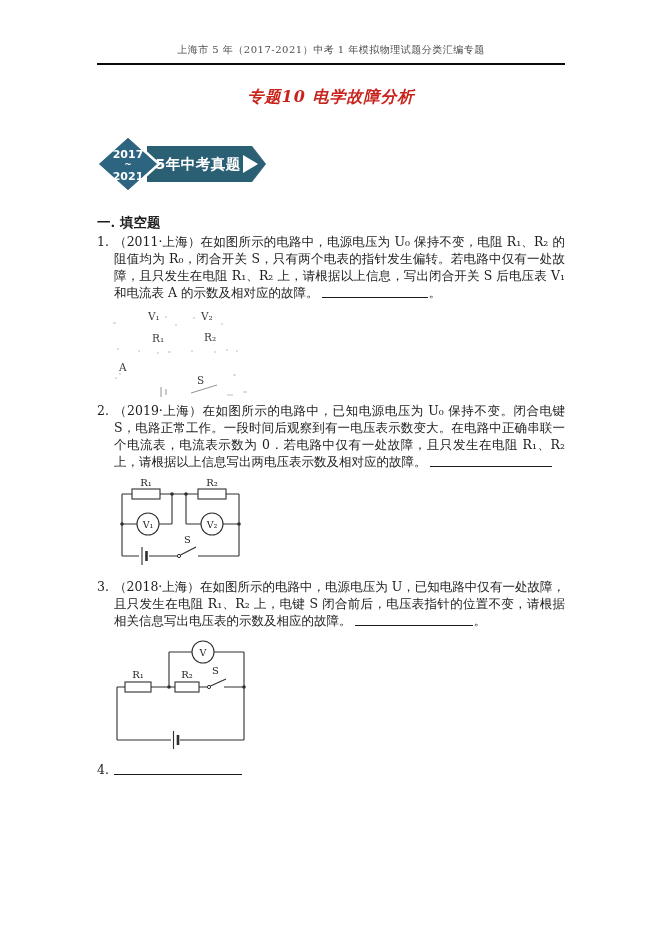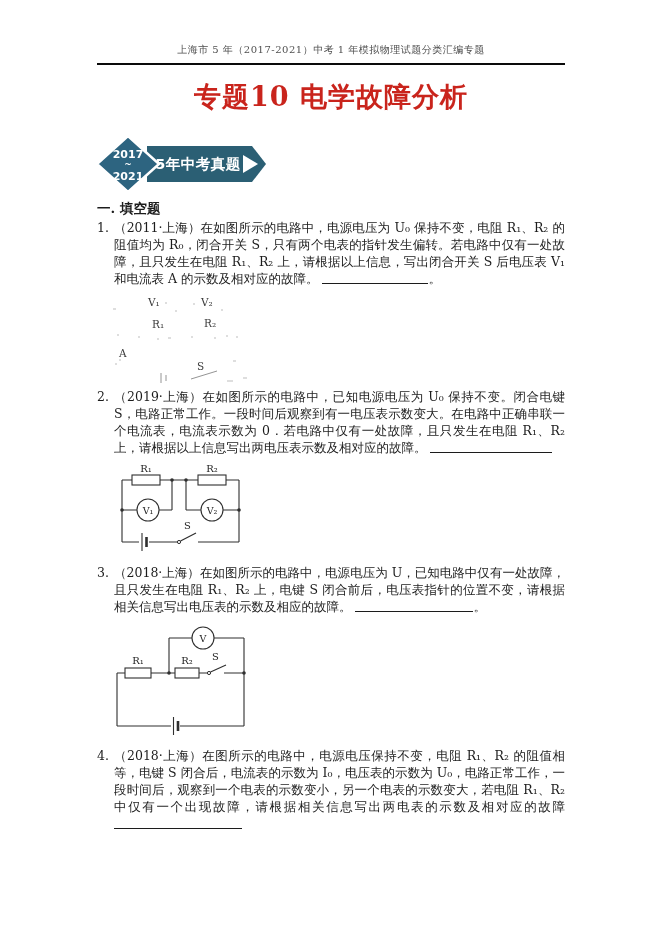--- a/index.html
+++ b/index.html
@@ -8,28 +8,28 @@
     --banner-teal:#2b5f74;
   }
   html,body{margin:0;padding:0;background:#ffffff;}
   .page{
     position:relative;width:661px;height:935px;background:#ffffff;overflow:hidden;
     box-sizing:border-box;padding:44px 96px 0 97px;
     font-family:"DejaVu Serif","Liberation Serif",serif;color:#1c1c1c;
   }
   .header-line{font-size:10px;line-height:12px;color:#4f4f4f;text-align:center;letter-spacing:.5px;}
   .rule{border:none;border-top:2px solid #0a0a0a;margin:7px 0 0 0;}
-  .title{margin:18px 0 0 0;text-align:center;font-size:27px;line-height:28px;font-weight:bold;
-         color:var(--title-red);letter-spacing:1px;}
+  .title{margin:18px 0 0 0;text-align:center;font-size:16px;line-height:28px;font-weight:bold;
+         color:var(--title-red);letter-spacing:1px;font-style:italic;}
   .badge{margin-top:24px;height:58px;}
   .badge svg{display:block;}
   .badge-year{font:bold 11px "DejaVu Sans","Liberation Sans",sans-serif;fill:#ffffff;}
   .badge-tilde{font:bold 9px "DejaVu Sans",sans-serif;fill:#ffffff;}
   .badge-label{font:bold 14.5px "DejaVu Sans","Liberation Sans",sans-serif;fill:#ffffff;letter-spacing:.5px;}
-  .section-heading{margin-top:6px;font-size:13.5px;line-height:18px;font-weight:bold;}
+  .section-heading{margin-top:20px;font-size:13.5px;line-height:18px;font-weight:bold;}
   .question{position:relative;margin-top:2px;padding-left:17px;font-size:12.5px;line-height:17px;text-align:justify;}
   .qnum{position:absolute;left:0;top:0;}
   .blank{display:inline-block;border-bottom:1.4px solid #1c1c1c;height:12px;vertical-align:-1px;}
   .blank-1{width:106px}.blank-2{width:122px}.blank-3{width:118px}.blank-4{width:128px}
   .figure{line-height:0;}
   .fig1{margin:2px 0 2px 8px;}
   .fig2{margin:8px 0 0 21px;}
   .fig3{margin:6px 0 0 14px;}
   .q2{margin-top:4px}.q3{margin-top:12px}.q4{margin-top:8px}
   .wire{stroke:#2f2f2f;stroke-width:1.1;fill:none;}
@@ -151,17 +151,17 @@
       <circle class="dot" cx="133" cy="52" r="1.8"></circle>
       <path class="wire" d="M6,105 H60 M69,105 H133"></path>
       <g>
         <path class="wire" d="M62.5,96 V114"></path>
         <path class="thick" d="M67,100 V110"></path>
       </g>
     </svg>
   </div>
 
   <div class="question q4">
-    <span class="qnum">4.</span><span>（2018·上海）在图所示的电路中，电源电压保持不变，电阻 R₁、R₂ 的阻值相等，电键 S 闭合后，电流表的示数为 I₀，电压表的示数为 U₀，电路正常工作，一段时间后，观察到一个电表的示数变小，另一个电表的示数变大，若电阻 R₁、R₂ 中仅有一个出现故障，请根据相关信息写出两电表的示数及相对应的故障</span>
+    <span class="qnum">4.</span>
     <span class="blank blank-4"></span><span></span>
   </div>
 
 </div>
 
 </body></html>

